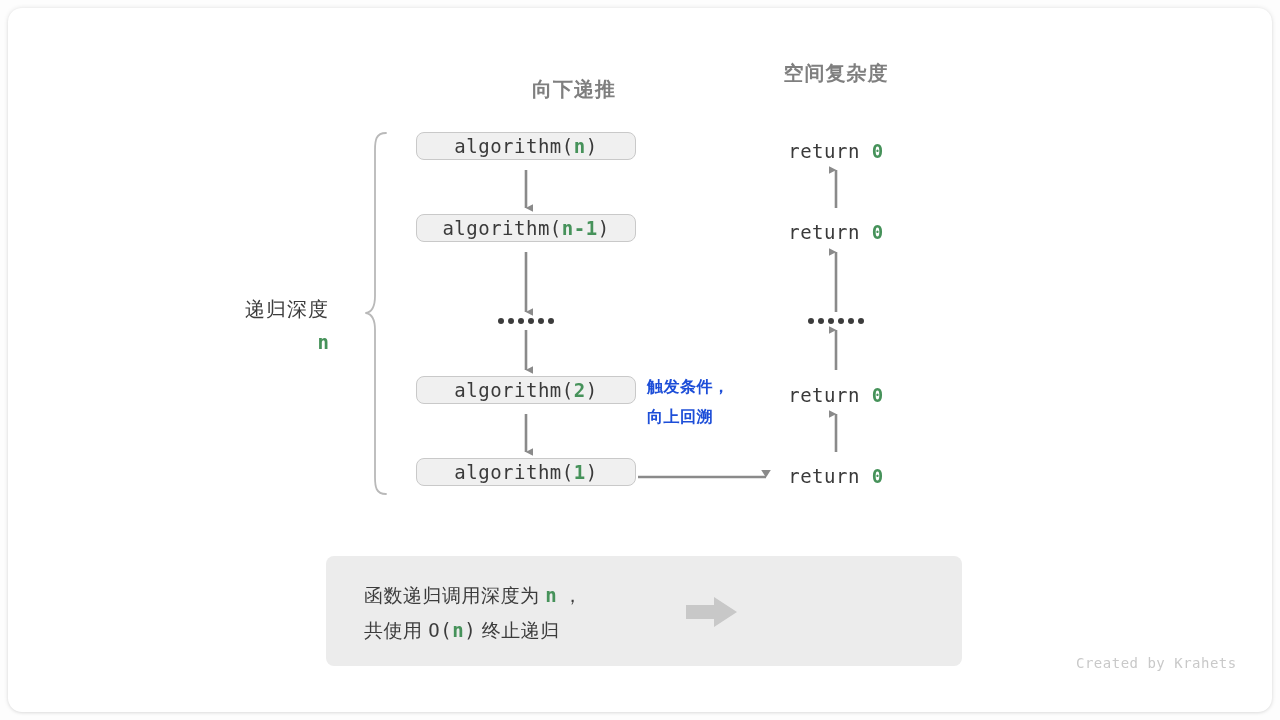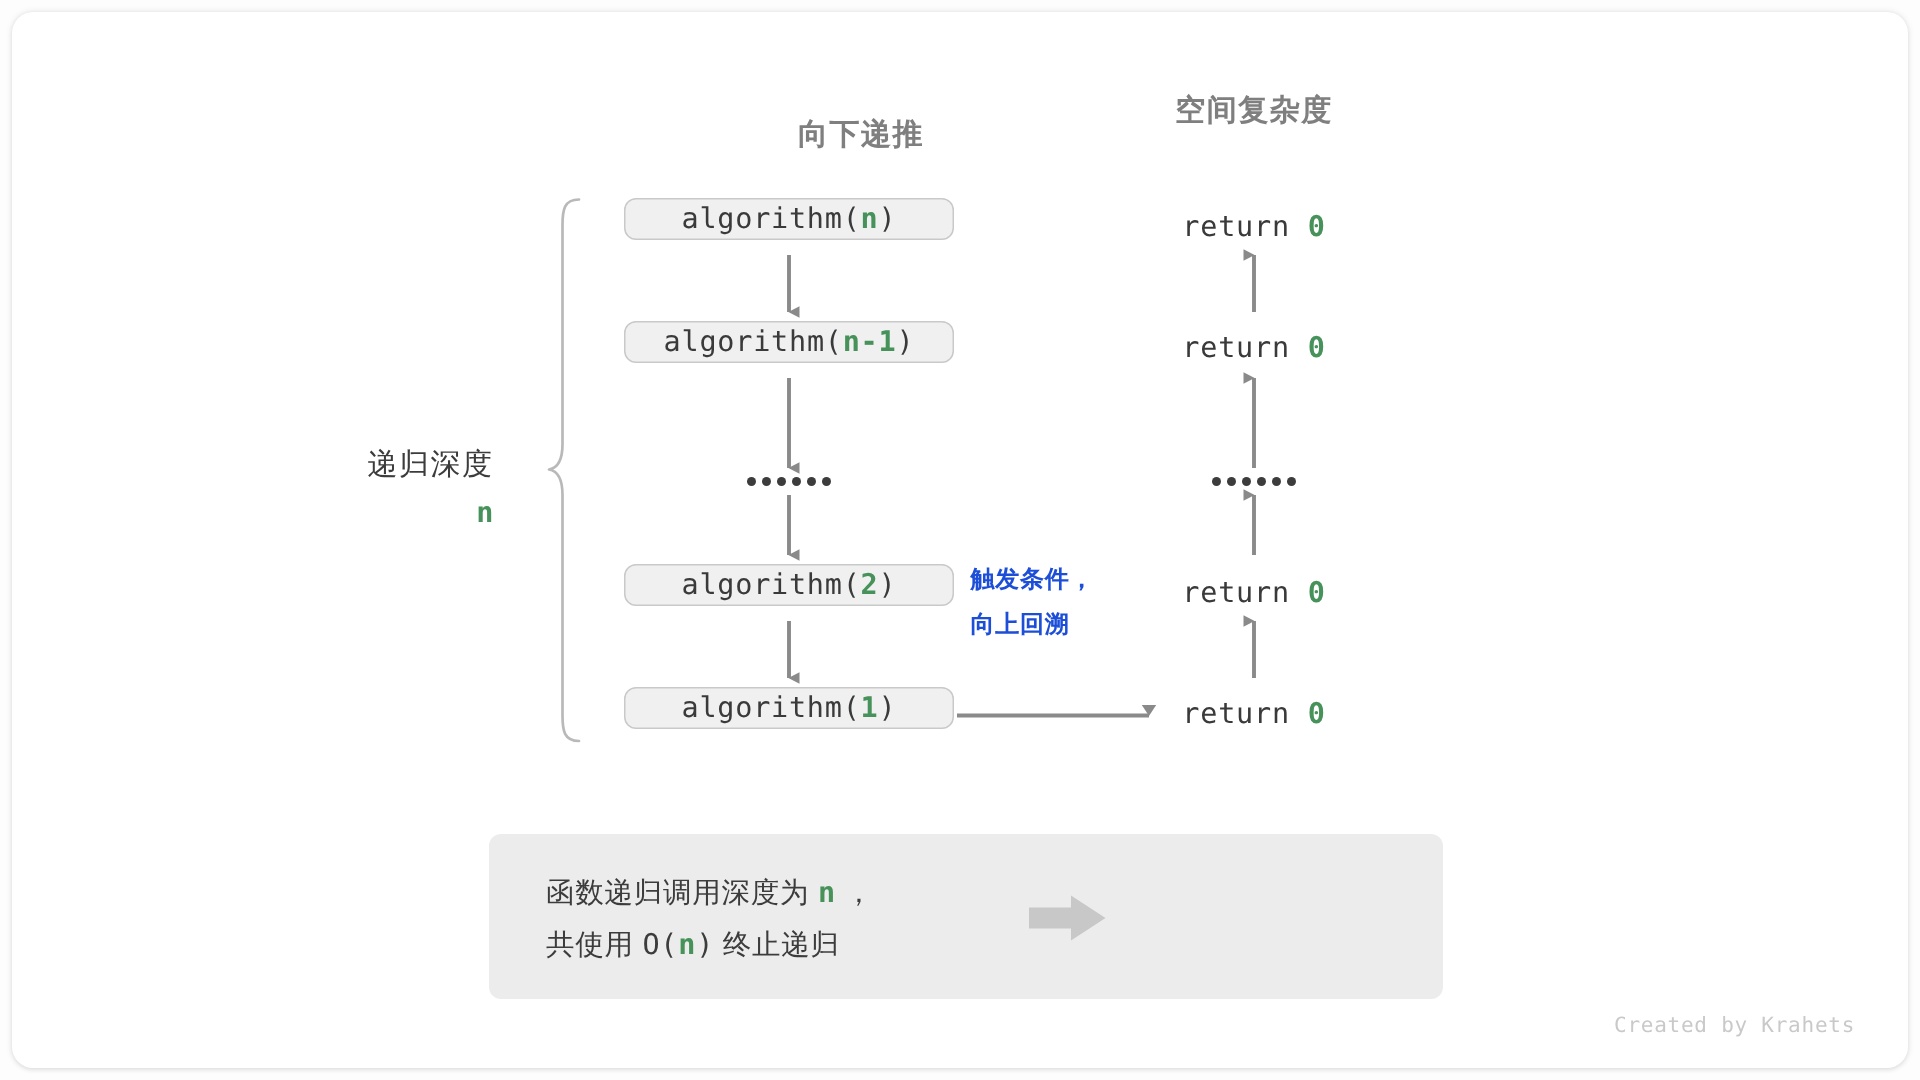--- a/index.html
+++ b/index.html
@@ -214,21 +214,21 @@
     letter-spacing: 0.5px;
   }
   #summary-right .value .mono {
     font-family: "DejaVu Sans Mono", "Liberation Mono", monospace;
   }
 
   
   #credit {
     position: absolute;
     left: 1076px;
-    top: 676px;
+    top: 655px;
     font-family: "DejaVu Sans Mono", "Liberation Mono", monospace;
     font-size: 14px;
     color: #c9c9c9;
     letter-spacing: 0.5px;
     white-space: nowrap;
   }
 </style>
 </head>
 <body>
 

